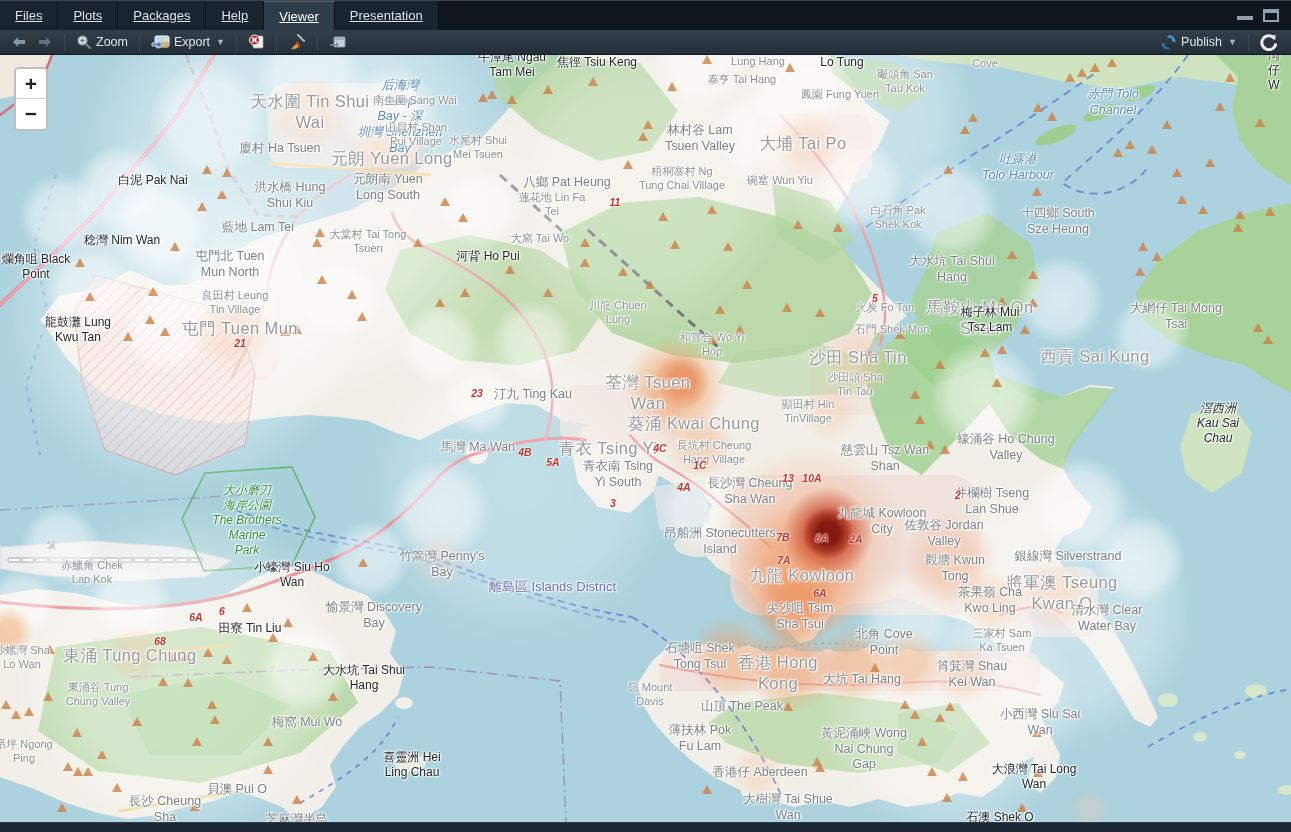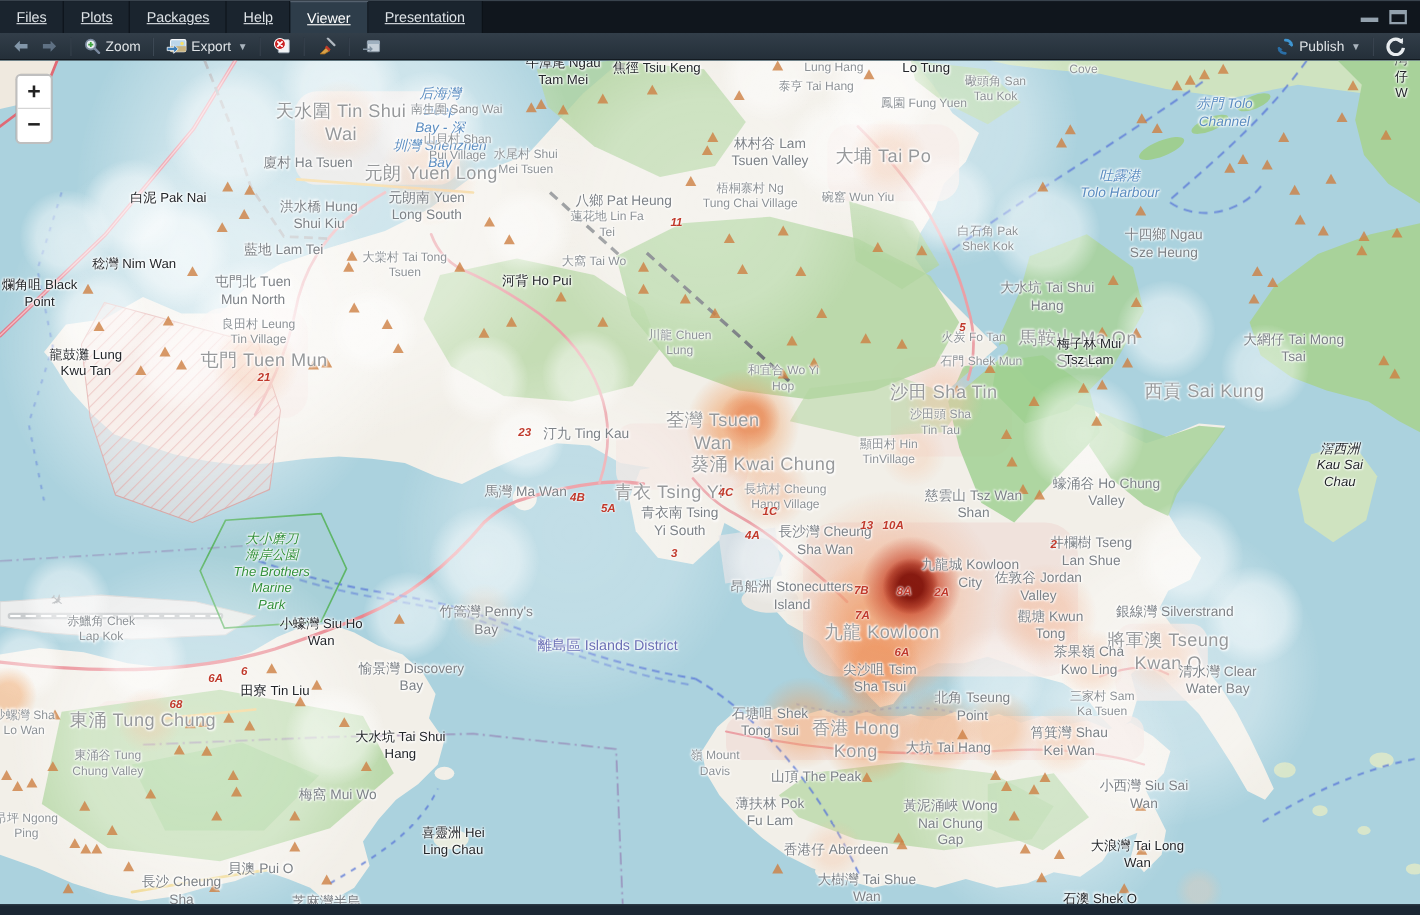--- a/index.html
+++ b/index.html
@@ -560,21 +560,21 @@
       <div class="lbl sm" style="left: 985px; top: 9px;">Cove</div>
       <div class="lbl wtr" style="left: 1113px; top: 48px;">赤門 Tolo
 Channel</div>
       <div class="lbl wtr" style="left: 1018px; top: 113px;">吐露港
 Tolo Harbour</div>
       <div class="lbl dk" style="left: 1274px; top: 15px;">灣仔 W</div>
       <div class="lbl sm" style="left: 898px; top: 163px;">白石角 Pak
 Shek Kok</div>
       <div class="lbl lg" style="left: 980px; top: 263px;">馬鞍山 Ma On
 Shan</div>
-      <div class="lbl md" style="left: 1058px; top: 167px;">十四鄉 Ngau
+      <div class="lbl md" style="left: 1058px; top: 167px;">十四鄉 South
 Sze Heung</div>
       <div class="lbl md" style="left: 952px; top: 215px;">大水坑 Tai Shui
 Hang</div>
       <div class="lbl sm" style="left: 885px; top: 253px;">火炭 Fo Tan</div>
       <div class="lbl sm" style="left: 892px; top: 275px;">石門 Shek Mun</div>
       <div class="lbl dk" style="left: 990px; top: 265px;">梅子林 Mui
 Tsz Lam</div>
       <div class="lbl md" style="left: 1176px; top: 262px;">大網仔 Tai Mong
 Tsai</div>
       <div class="lbl lg" style="left: 858px; top: 302px;">沙田 Sha Tin</div>
@@ -618,21 +618,21 @@
       <div class="lbl md" style="left: 750px; top: 437px;">長沙灣 Cheung
 Sha Wan</div>
       <div class="lbl md" style="left: 720px; top: 487px;">昂船洲 Stonecutters
 Island</div>
       <div class="lbl adm" style="left: 540px; top: 532px;">離島區 Islands District</div>
       <div class="lbl md" style="left: 882px; top: 467px;">九龍城 Kowloon
 City</div>
       <div class="lbl lg" style="left: 802px; top: 520px;">九龍 Kowloon</div>
       <div class="lbl md" style="left: 800px; top: 562px;">尖沙咀 Tsim
 Sha Tsui</div>
-      <div class="lbl md" style="left: 884px; top: 588px;">北角 Tseung
+      <div class="lbl md" style="left: 884px; top: 588px;">北角 Cove
 Point</div>
       <div class="lbl md" style="left: 700px; top: 602px;">石塘咀 Shek
 Tong Tsui</div>
       <div class="lbl lg" style="left: 778px; top: 618px;">香港 Hong
 Kong</div>
       <div class="lbl md" style="left: 862px; top: 625px;">大坑 Tai Hang</div>
       <div class="lbl md" style="left: 972px; top: 620px;">筲箕灣 Shau
 Kei Wan</div>
       <div class="lbl md" style="left: 1040px; top: 668px;">小西灣 Siu Sai
 Wan</div>

